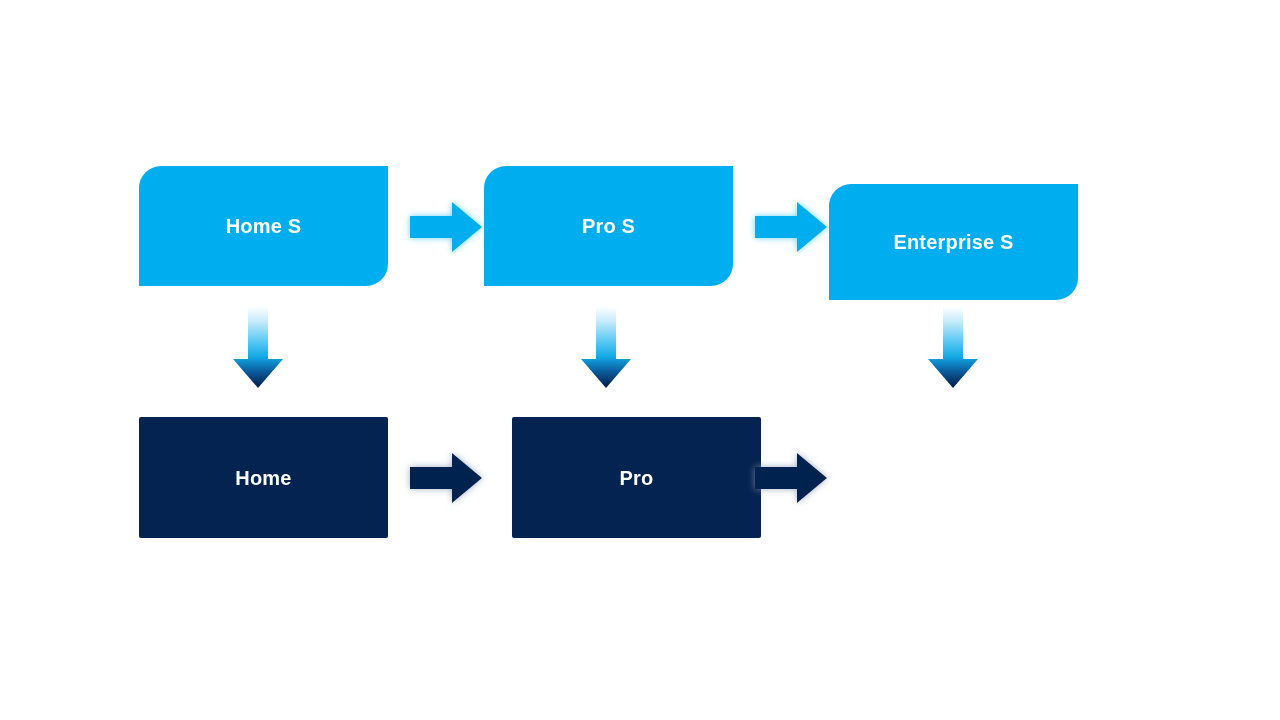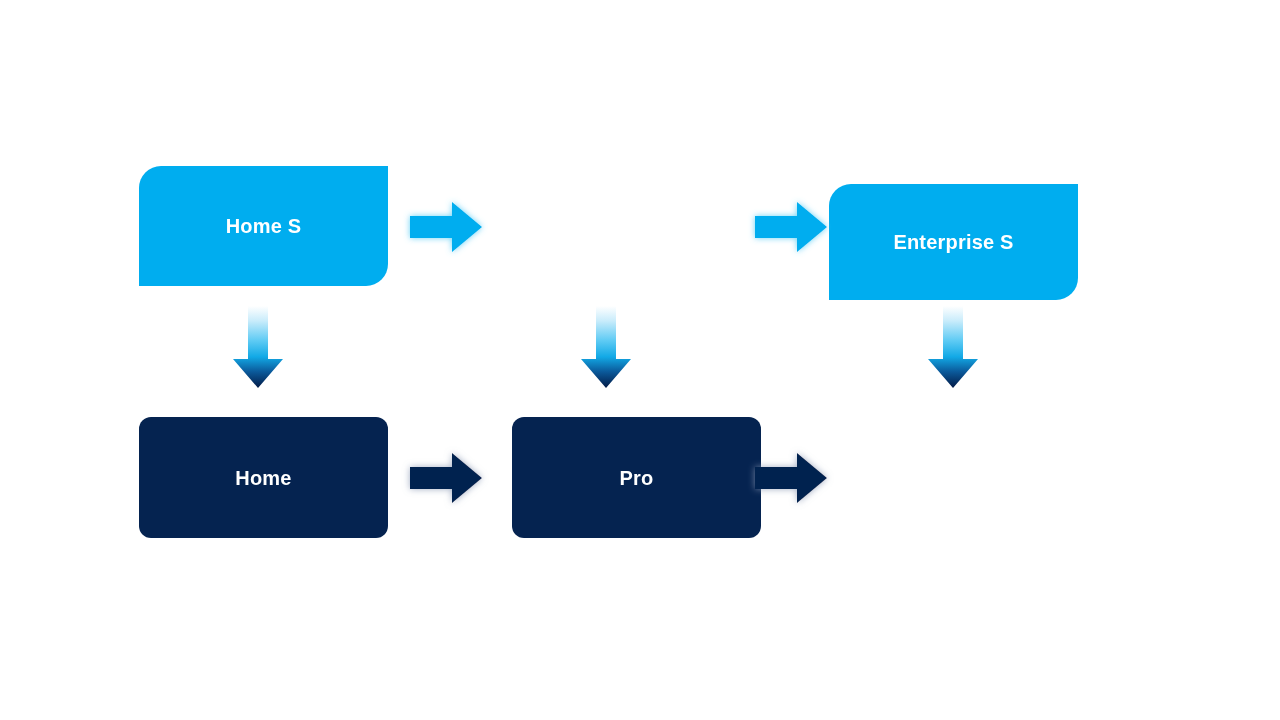--- a/index.html
+++ b/index.html
@@ -42,21 +42,21 @@
 
   
   .node.tier-s {
     background: #00ADEF;
     border-radius: 22px 0 22px 0;
   }
 
   
   .node.tier-base {
     background: #052350;
-    border-radius: 12px;
+    border-radius: 2px;
   }
 
   
   .arrow {
     position: absolute;
     pointer-events: none;
   }
   .arrow svg {
     display: block;
     overflow: visible;
@@ -101,20 +101,23 @@
           <feMergeNode in="SourceGraphic"></feMergeNode>
         </feMerge>
       </filter>
     </defs>
   </svg>
 
   <div class="node tier-s" style="left:139px; top:166px; width:249px; height:120px;">
     <span>Home S</span>
   </div>
 
+  <div class="node tier-s" style="left:484px; top:166px; width:249px; height:120px;">
+    <span>Pro S</span>
+  </div>
 
   <div class="node tier-s" style="left:829px; top:184px; width:249px; height:116px;">
     <span>Enterprise S</span>
   </div>
 
   <div class="arrow arrow-h-top" style="left:406px; top:196px;">
     <svg viewBox="0 0 78 62" width="78" height="62">
       <polygon points="4,20 46,20 46,6 76,31 46,56 46,42 4,42" fill="#00ADEF" filter="url(#glowCyan)"></polygon>
     </svg>
   </div>

